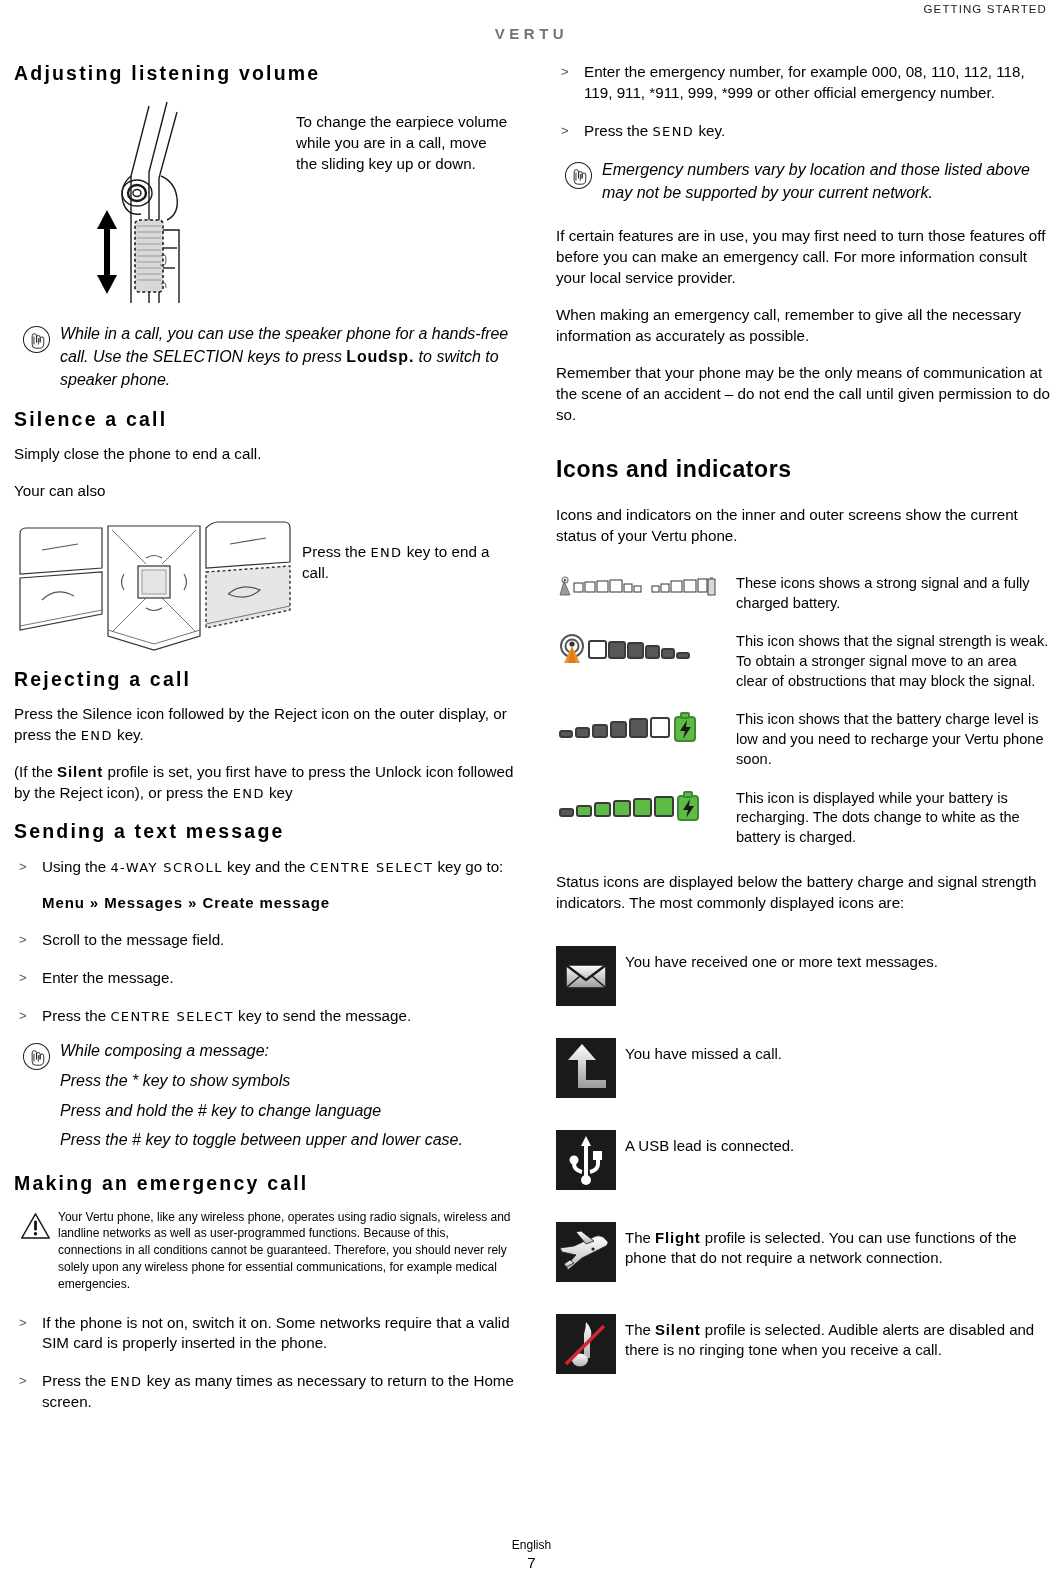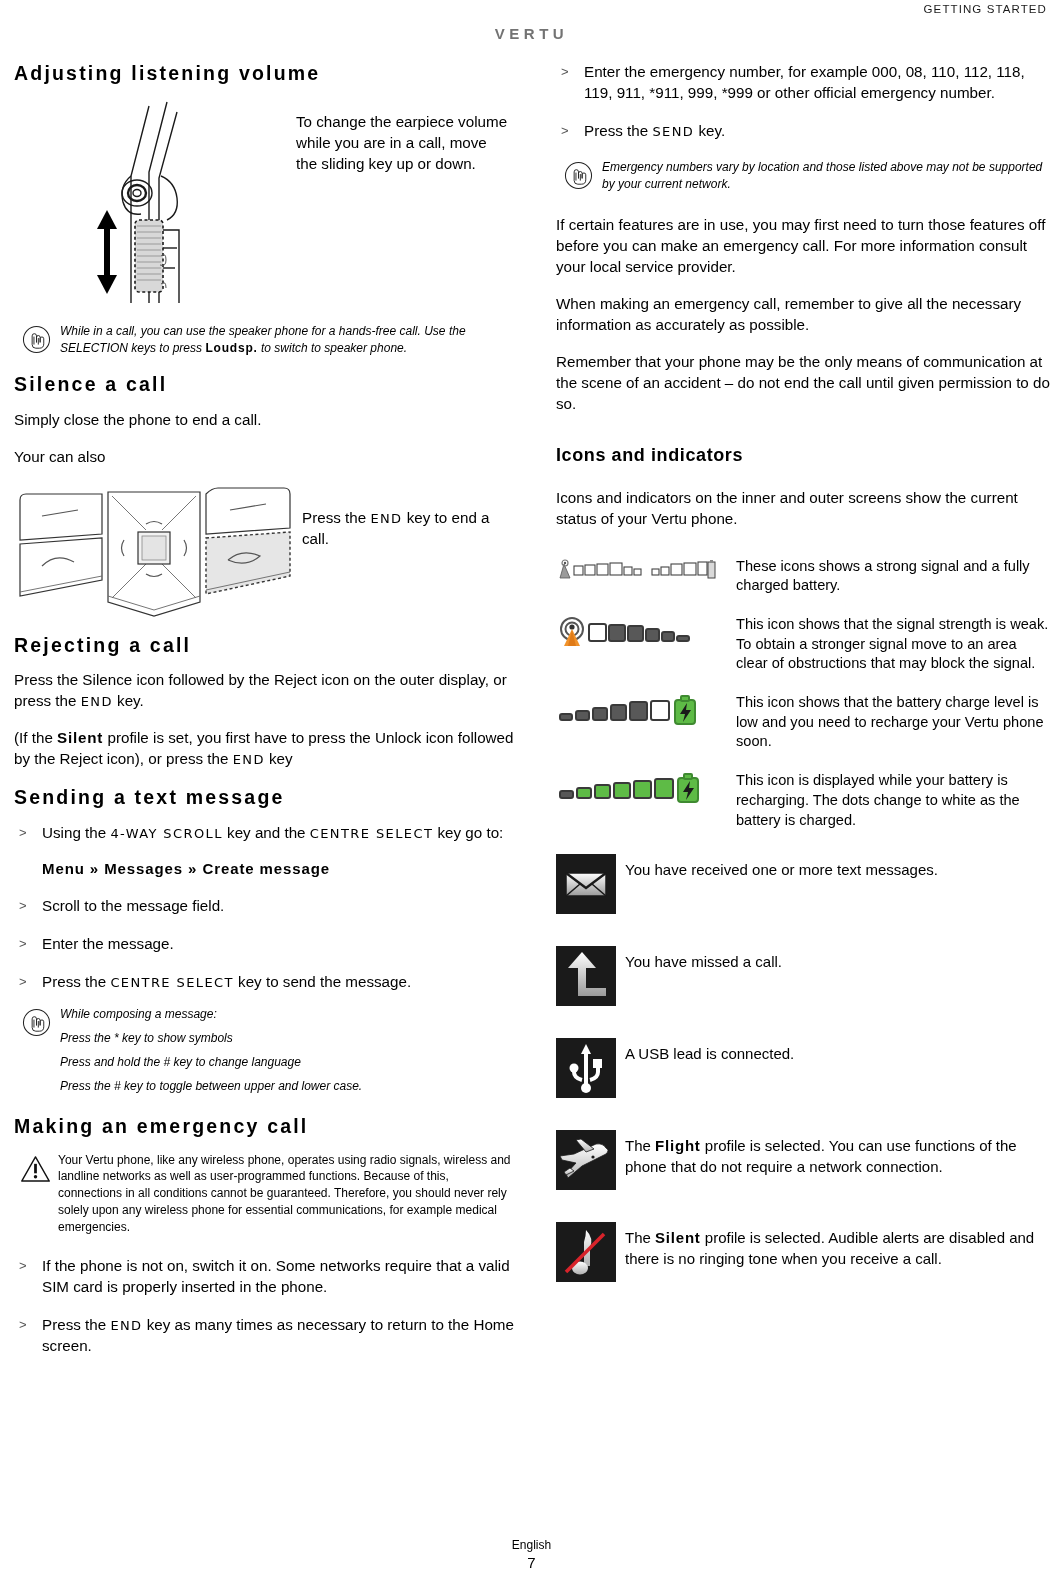--- a/index.html
+++ b/index.html
@@ -28,21 +28,21 @@
   
   .col { position:absolute; top:62px; }
   .col-left  { left:14px;  width:500px; }
   .col-right { left:556px; width:495px; }
 
   h2.sec {
     font-size:19.5px; font-weight:bold; letter-spacing:2.2px;
     margin:0 0 14px 0; line-height:1.15;
   }
   h2.big {
-    font-size:18px; font-weight:bold; letter-spacing:0.6px;
+    font-size:23px; font-weight:bold; letter-spacing:0.6px;
     margin:30px 0 22px 0;
   }
   p.body {
     font-size:15.2px; line-height:1.38; margin:0 0 16px 0;
   }
   .kbd {
     font-family:"DejaVu Sans", sans-serif;
     font-size:13px; letter-spacing:1.4px;
   }
   .bld { font-weight:bold; letter-spacing:0.8px; }
@@ -55,21 +55,21 @@
   }
   ul.steps li:before {
     content:">"; position:absolute; left:5px; top:1px;
     font-size:13px; color:#555;
   }
   .submenu { font-weight:bold; letter-spacing:0.9px; display:block; margin-top:15px; font-size:15px;}
 
   
   .note { position:relative; padding-left:46px; margin:4px 0 16px 0; }
   .note .txt {
-    font-style:italic; font-size:12px; line-height:1.42;
+    font-style:italic; font-size:16px; line-height:1.42;
   }
   .note .txt .b { font-style:normal; font-weight:bold; letter-spacing:0.8px; }
   .note .txt p { margin:0 0 7px 0; }
   .note .txt p:last-child { margin-bottom:0; }
   .icon-hand { position:absolute; left:8px; top:2px; width:29px; height:29px; }
 
   .warn { position:relative; padding-left:44px; margin:6px 0 20px 0; }
   .warn .txt { font-size:12px; font-weight:normal; line-height:1.4; }
   .icon-warn { position:absolute; left:6px; top:3px; width:31px; height:28px; }
 
@@ -386,20 +386,21 @@
           <g>
             <rect x="122" y="6" width="20" height="24" fill="#5EBB46" stroke="#3f8a31" stroke-width="2" rx="3"></rect>
             <rect x="128" y="2" width="8" height="5" fill="#5EBB46" stroke="#3f8a31" stroke-width="2" rx="1"></rect>
             <polygon points="134,9 127,20 132,20 130,28 138,16 133,16" fill="#1a1a1a"></polygon>
           </g>
         </svg>
       </div>
       <div class="desc">This icon is displayed while your battery is recharging. The dots change to white as the battery is charged.</div>
     </div>
 
+    <p class="body" style="margin-bottom:32px;">Status icons are displayed below the battery charge and signal strength indicators. The most commonly displayed icons are:</p>
 
     <div class="statusrow">
       <div class="sq">
         <svg class="sqicon" viewBox="0 0 60 60">
           <rect x="0" y="0" width="60" height="60" fill="#1a1a1a"></rect>
           <defs>
               <linearGradient id="g1" x1="0" y1="0" x2="0" y2="1">
             <stop offset="0" stop-color="#ffffff"></stop>
                 <stop offset="1" stop-color="#9a9a9a"></stop>
               </linearGradient>

